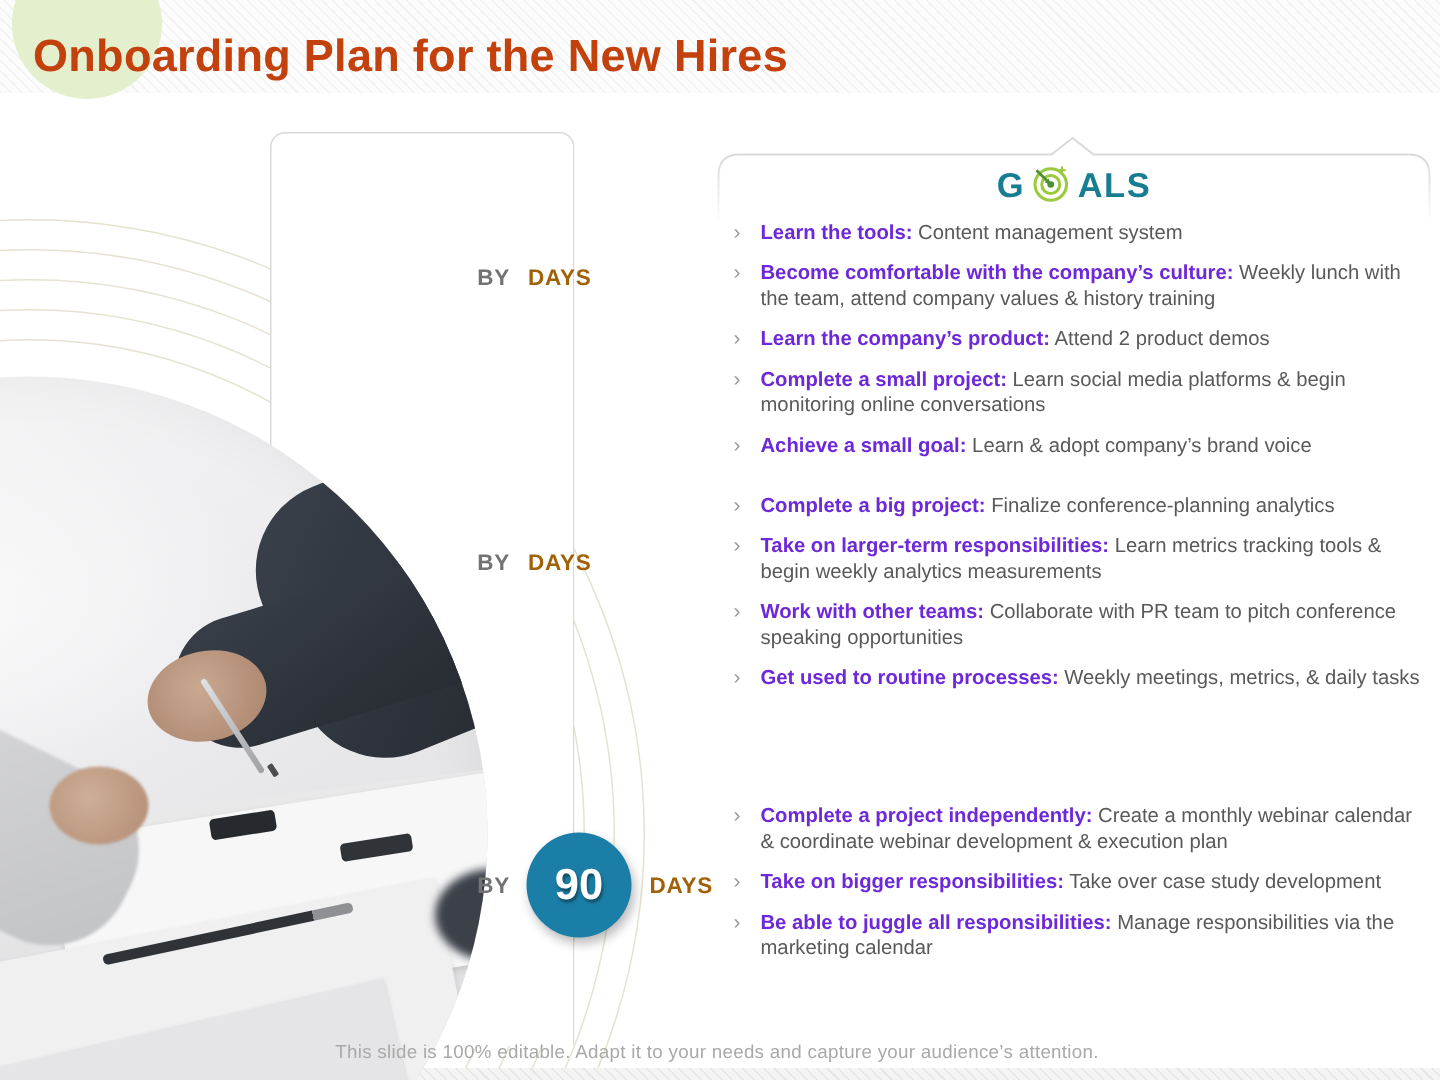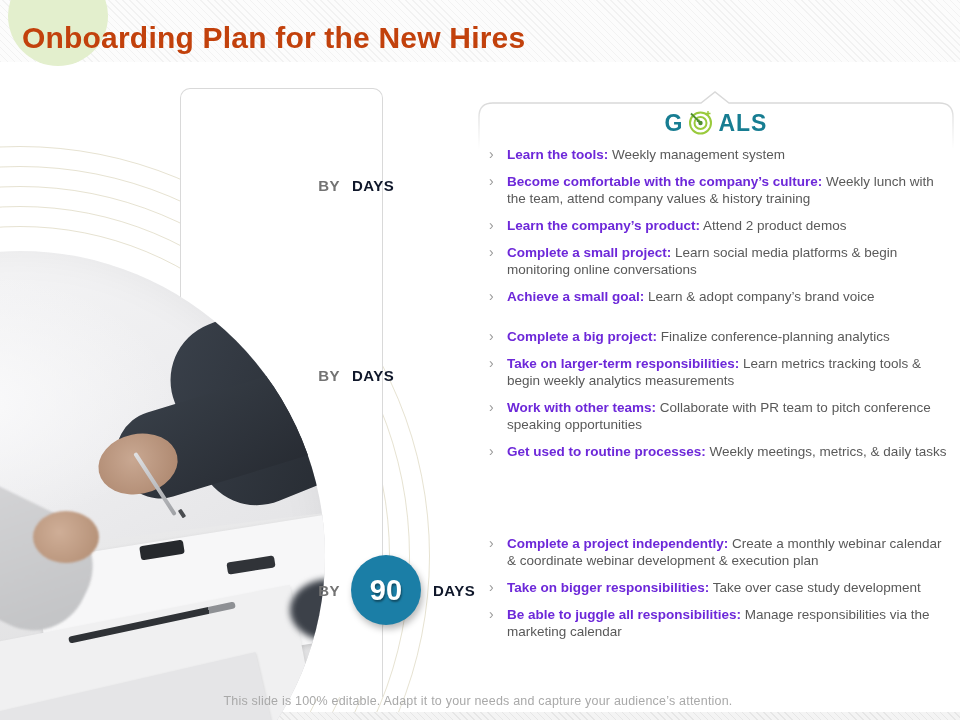--- a/index.html
+++ b/index.html
@@ -71,21 +71,21 @@
   .goal-item .marker {
     flex:0 0 20px; color:#9a9a9a; font-size:14px; line-height:17px; padding-left:2px;
   }
   .goal-item .content { font-size:13.5px; line-height:17px; color:#595959; }
   .goal-item .lead { font-weight:bold; color:#6d28d9; }
 
   
   .badge-row { position:absolute; display:flex; align-items:center; z-index:4; }
   .b30 { left:298px; top:177px; } .b60 { left:298px; top:367px; } .b90 { left:298px; top:555px; }
   .by-label  { width:42px; text-align:right; font-size:15px; font-weight:bold; color:#737373; letter-spacing:.5px; }
-  .days-label{ margin-left:12px; font-size:15px; font-weight:bold; color:#0f172a; letter-spacing:.5px; }
+  .days-label{ margin-left:12px; font-size:15px; font-weight:bold; color:#a16207; letter-spacing:.5px; }
   .day-circle {
     margin-left:11px; width:70px; height:70px; border-radius:50%;
     display:flex; align-items:center; justify-content:center;
     color:#fff; font-size:29px; font-weight:bold;
     box-shadow:2px 4px 7px rgba(0,0,0,.28);
     text-shadow:1px 2px 2px rgba(0,0,0,.4);
   }
 
   
   .photo-circle {
@@ -173,21 +173,21 @@
       <line x1="4" y1="4.5" x2="12.5" y2="13" stroke="#4f8f2f" stroke-width="1.8"></line>
       <path d="M 9.5,12.6 L 13.5,14 L 12.1,10" fill="#4f8f2f"></path>
       <path d="M 21,2 l 0,5 M 18.5,4.5 l 5,0" stroke="#9aca3c" stroke-width="1.4"></path>
     </svg>
     <span class="gword">ALS</span>
   </div>
 
   <div class="sec sec-30">
     <div class="goal-item">
       <span class="marker">›</span>
-      <span class="content"><span class="lead">Learn the tools:</span> <span>Weekly management system</span></span>
+      <span class="content"><span class="lead">Learn the tools:</span> <span>Content management system</span></span>
     </div>
     <div class="goal-item">
       <span class="marker">›</span>
       <span class="content"><span class="lead">Become comfortable with the company’s culture:</span> <span>Weekly lunch with the team, attend company values &amp; history training</span></span>
     </div>
     <div class="goal-item">
       <span class="marker">›</span>
       <span class="content"><span class="lead">Learn the company’s product:</span> <span>Attend 2 product demos</span></span>
     </div>
     <div class="goal-item">

